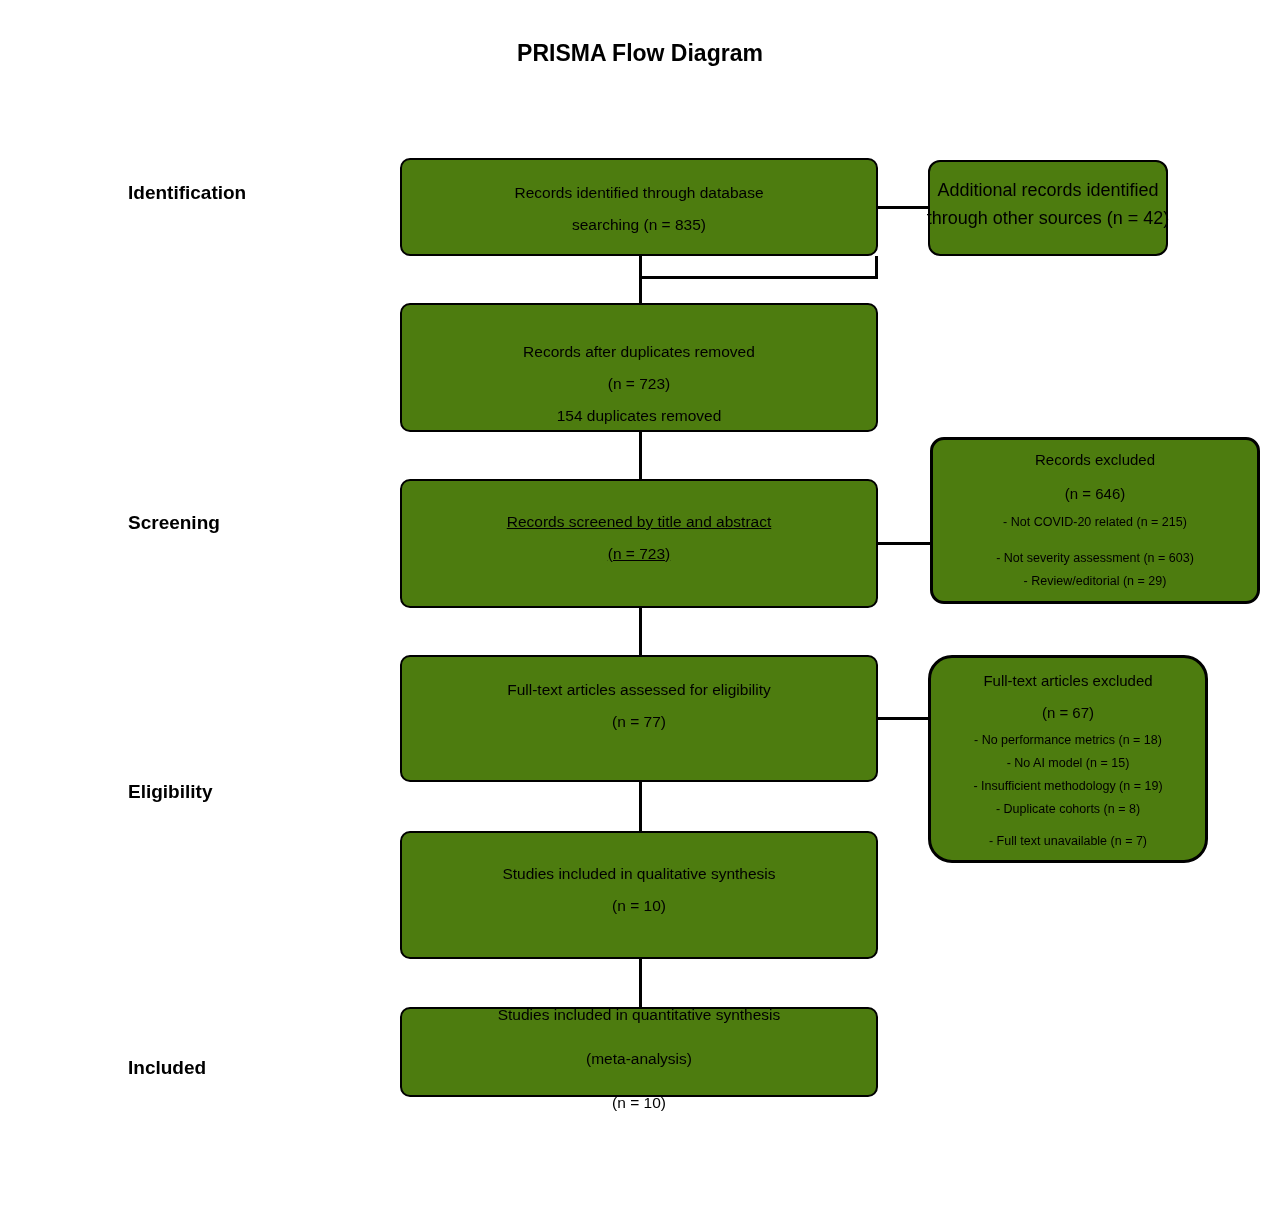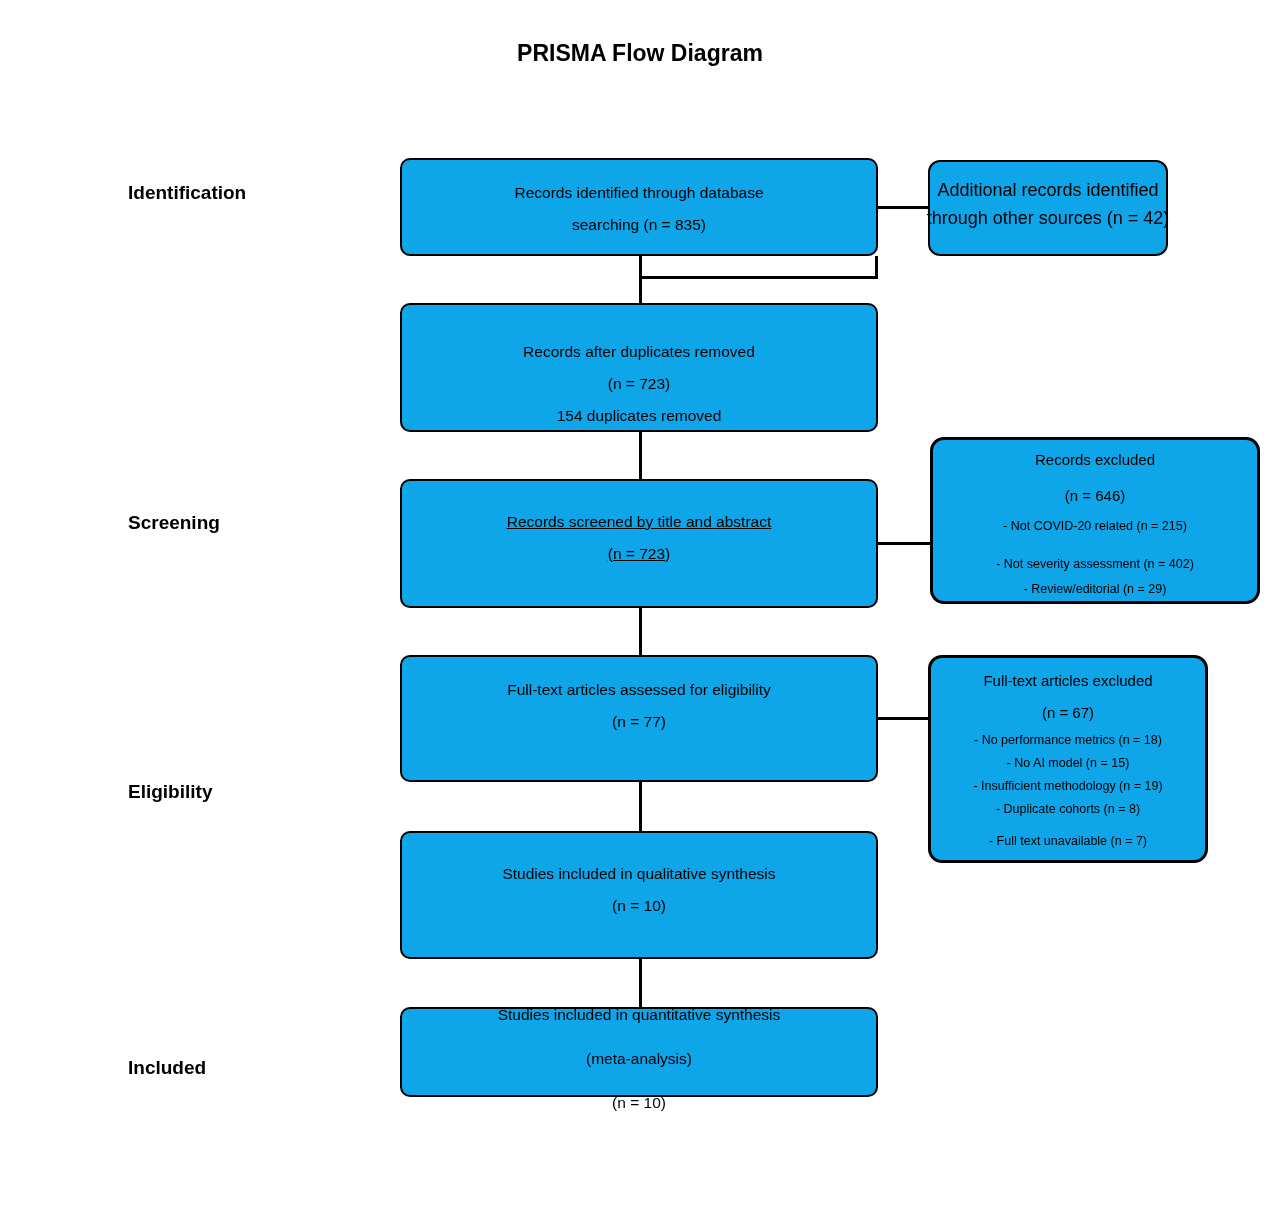--- a/index.html
+++ b/index.html
@@ -31,21 +31,21 @@
     white-space: nowrap;
   }
   .stage.identification { top: 181px; }
   .stage.screening     { top: 511px; }
   .stage.eligibility   { top: 780px; }
   .stage.included      { top: 1056px; }
 
   .box {
     position: absolute;
     box-sizing: border-box;
-    background: #0ea5e9;
+    background: #4d7c0f;
     border: 2.5px solid #000000;
     border-radius: 10px;
     display: flex;
     flex-direction: column;
     justify-content: center;
     align-items: center;
     text-align: center;
   }
   .main { left: 400px; width: 478px; font-size: 15.5px; }
   .main .line { line-height: 32px; white-space: nowrap; }
@@ -58,25 +58,25 @@
 
   .s1 {
     left: 928px; top: 160px; width: 240px; height: 96px;
     border-width: 2.5px; border-radius: 12px;
     font-size: 18px; padding-bottom: 8px;
   }
   .s1 .line { line-height: 28px; white-space: nowrap; }
   .s2 {
     left: 930px; top: 437px; width: 330px; height: 167px;
     border-width: 3px; border-radius: 14px;
-    justify-content: space-between; padding-top: 3px;
+    justify-content: flex-start; padding-top: 3px;
   }
   .s3 {
     left: 928px; top: 655px; width: 280px; height: 208px;
-    border-width: 3px; border-radius: 14px;
+    border-width: 3px; border-radius: 24px;
     justify-content: flex-start; padding-top: 7px;
   }
   .heading { font-size: 15px; white-space: nowrap; }
   .s2 .heading { line-height: 34px; }
   .s3 .heading { line-height: 32px; }
   .detail { font-size: 12.5px; line-height: 23px; white-space: nowrap; }
   .s2 .d1 { margin-top: 13px; }
   .s3 .d4 { margin-top: 9px; }
 
   .conn { position: absolute; background: #000000; }
@@ -127,21 +127,21 @@
 
   <div class="box s1">
     <div class="line">Additional records identified</div>
     <div class="line">through other sources (n = 42)</div>
   </div>
 
   <div class="box s2">
     <div class="heading">Records excluded</div>
     <div class="heading">(n = 646)</div>
     <div class="detail d0">- Not COVID-20 related (n = 215)</div>
-    <div class="detail d1">- Not severity assessment (n = 402)</div>
+    <div class="detail d1">- Not severity assessment (n = 603)</div>
     <div class="detail d2">- Review/editorial (n = 29)</div>
   </div>
 
   <div class="box s3">
     <div class="heading">Full-text articles excluded</div>
     <div class="heading">(n = 67)</div>
     <div class="detail d0">- No performance metrics (n = 18)</div>
     <div class="detail d1">- No AI model (n = 15)</div>
     <div class="detail d2">- Insufficient methodology (n = 19)</div>
     <div class="detail d3">- Duplicate cohorts (n = 8)</div>

